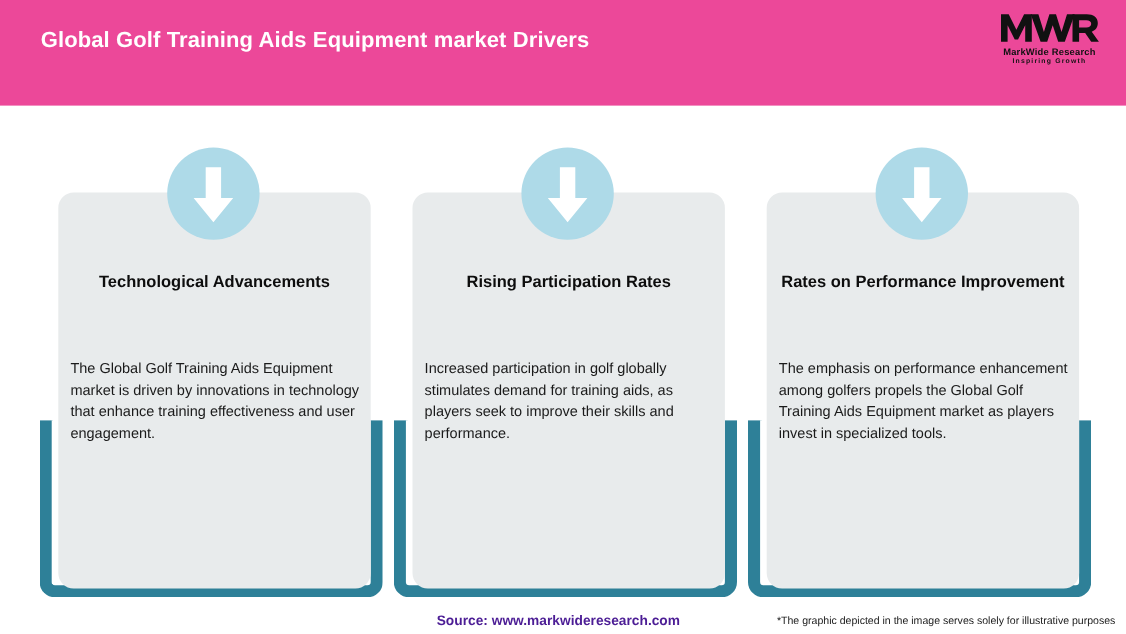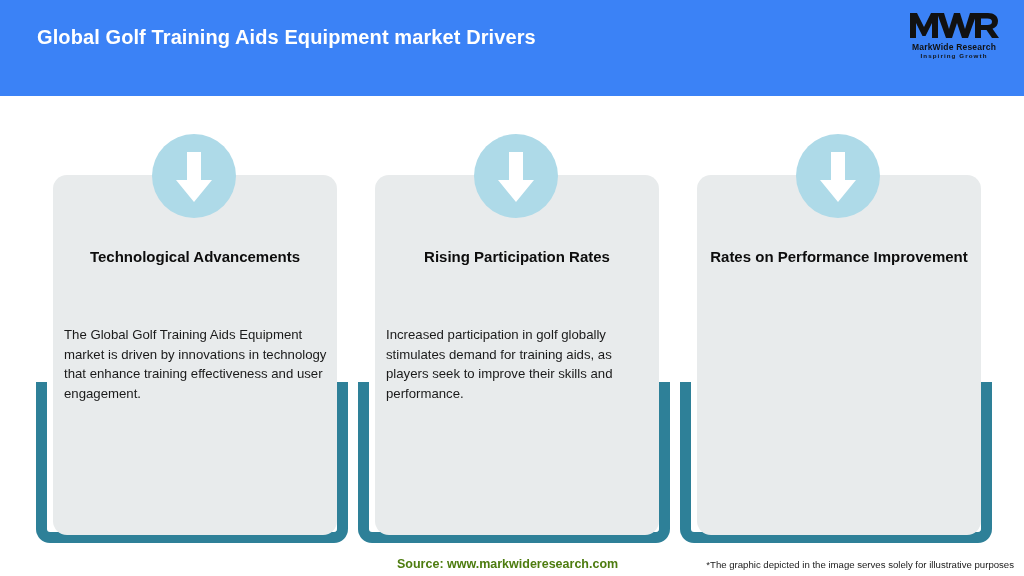--- a/index.html
+++ b/index.html
@@ -15,21 +15,21 @@
     position: relative;
   }
 
   
   .header {
     position: absolute;
     left: 0;
     top: 0;
     width: 1024px;
     height: 96px;
-    background: #3b82f6;
+    background: #ec4899;
   }
   .header-title {
     position: absolute;
     left: 37px;
     top: 26px;
     font-size: 20px;
     font-weight: bold;
     color: #ffffff;
     letter-spacing: 0.1px;
     white-space: nowrap;
@@ -150,21 +150,21 @@
     z-index: 4;
   }
 
   
   .source {
     position: absolute;
     left: 397px;
     top: 557px;
     font-size: 12.5px;
     font-weight: bold;
-    color: #4d7c0f;
+    color: #4c1d95;
     white-space: nowrap;
   }
   .disclaimer {
     position: absolute;
     right: 10px;
     top: 559px;
     font-size: 9.6px;
     color: #1a1a1a;
     white-space: nowrap;
   }
@@ -219,18 +219,19 @@
 
   <div class="card-wrap c3">
     <div class="frame"></div>
     <div class="panel"></div>
     <div class="circle">
       <svg class="arrow-svg" width="84" height="84" viewBox="0 0 84 84">
         <polygon points="35,18 49,18 49,46 60,46 42,68 24,46 35,46" fill="#FFFFFF"></polygon>
       </svg>
     </div>
     <div class="card-title">Rates on Performance Improvement</div>
+    <div class="card-body">The emphasis on performance enhancement among golfers propels the Global Golf Training Aids Equipment market as players invest in specialized tools.</div>
   </div>
 
 </div>
 
 <div class="source">Source: www.markwideresearch.com</div>
 <div class="disclaimer">*The graphic depicted in the image serves solely for illustrative purposes</div>
 
 </body></html>

